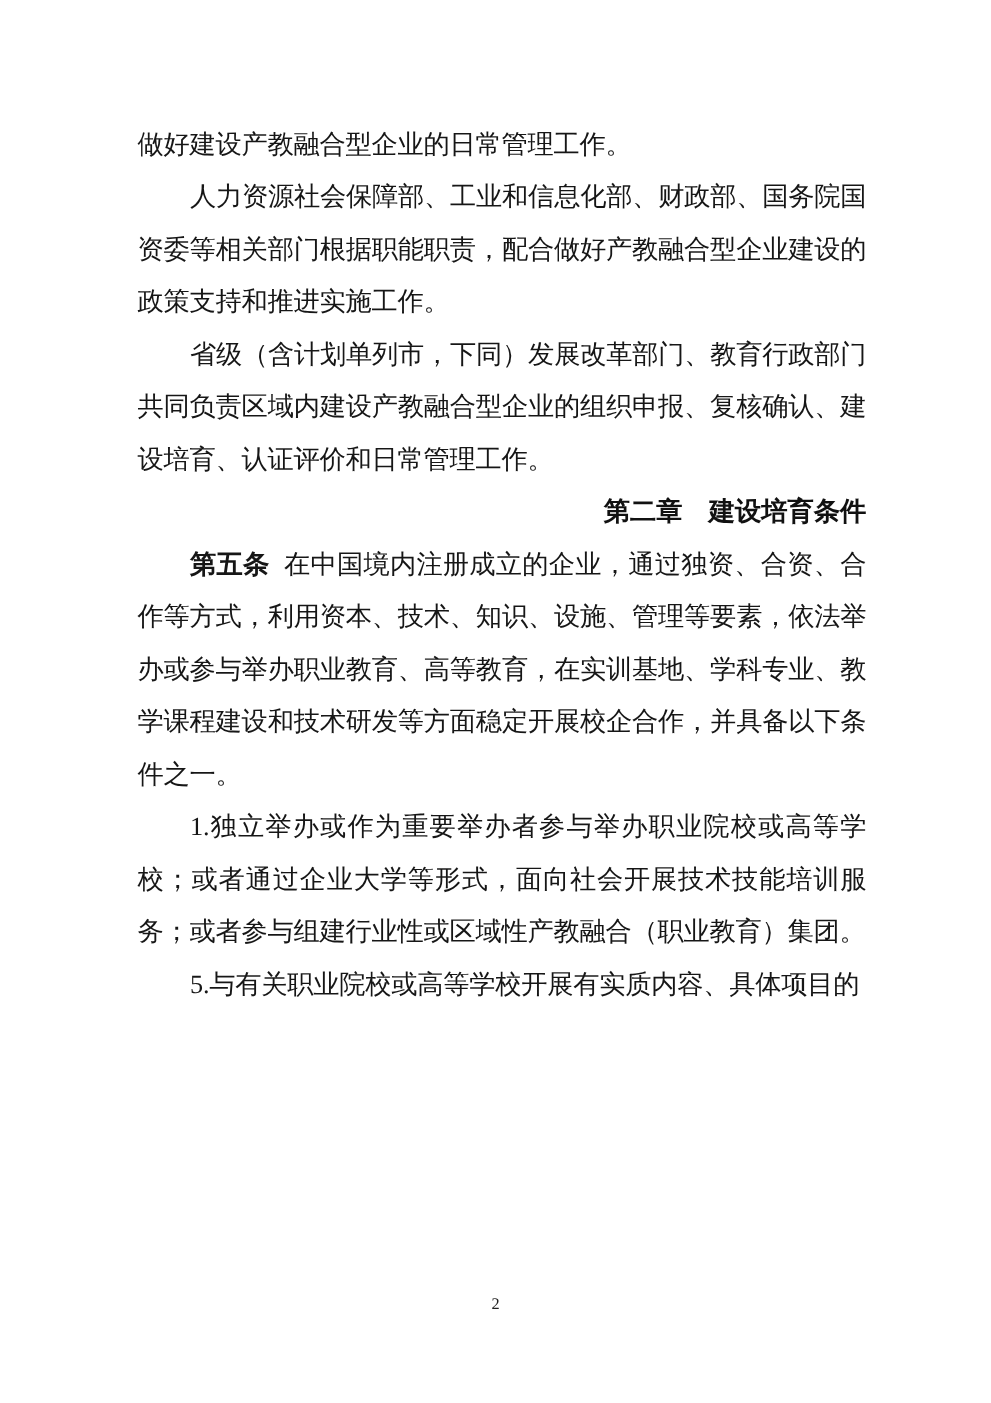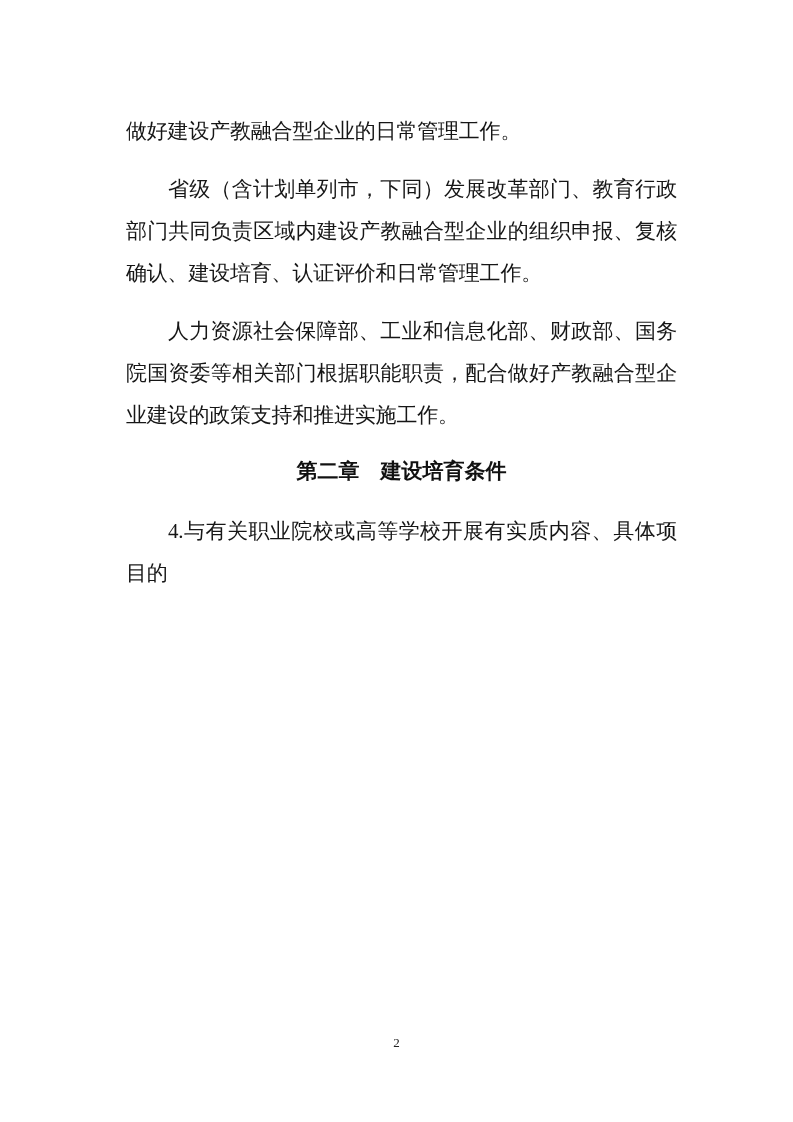--- a/index.html
+++ b/index.html
@@ -20,33 +20,33 @@
     left: 110px;
     width: 583px;
     font-family: "Liberation Serif", "DejaVu Serif", serif;
     font-size: 21px;
     line-height: 42px;
     letter-spacing: -0.2px;
     color: #161616;
     font-weight: 400;
   }
   .para {
-    margin: 16px;
+    margin: 0;
     padding: 0;
     text-align: justify;
   }
   .para.indent {
     text-indent: 42px;
   }
   .chapter-heading {
     margin: 0;
     padding: 0;
-    text-align: center;
+    text-align: right;
     text-indent: 0;
-    font-family: Liberation Mono, monospace;
+    font-family: Liberation Serif, serif;
     font-weight: 700;
     font-size: 21px;
     line-height: 42px;
     letter-spacing: 0;
     color: #111111;
   }
   .article-lead {
     font-weight: 700;
     margin-right: 0.55em;
   }
@@ -63,30 +63,32 @@
   }
 </style>
 </head>
 <body>
 
 <div class="page">
   <div class="content">
 
     <p class="para">做好建设产教融合型企业的日常管理工作。</p>
 
+    <p class="para indent">人力资源社会保障部、工业和信息化部、财政部、国务院国资委等相关部门根据职能职责，配合做好产教融合型企业建设的政策支持和推进实施工作。</p>
+
     <p class="para indent">省级（含计划单列市，下同）发展改革部门、教育行政部门共同负责区域内建设产教融合型企业的组织申报、复核确认、建设培育、认证评价和日常管理工作。</p>
-
-    <p class="para indent">人力资源社会保障部、工业和信息化部、财政部、国务院国资委等相关部门根据职能职责，配合做好产教融合型企业建设的政策支持和推进实施工作。</p>
 
     <h2 class="chapter-heading">第二章　建设培育条件</h2>
 
+    <p class="para indent"><span class="article-lead">第五条</span><span>在中国境内注册成立的企业，通过独资、合资、合作等方式，利用资本、技术、知识、设施、管理等要素，依法举办或参与举办职业教育、高等教育，在实训基地、学科专业、教学课程建设和技术研发等方面稳定开展校企合作，并具备以下条件之一。</span></p>
+
+    <p class="para indent">1.独立举办或作为重要举办者参与举办职业院校或高等学校；或者通过企业大学等形式，面向社会开展技术技能培训服务；或者参与组建行业性或区域性产教融合（职业教育）集团。</p>
 
 
 
-
-    <p class="para indent">4.与有关职业院校或高等学校开展有实质内容、具体项目的</p>
+    <p class="para indent">5.与有关职业院校或高等学校开展有实质内容、具体项目的</p>
 
   </div>
 
   <div class="footer">
     <span>2</span>
   </div>
 </div>
 
 </body></html>

